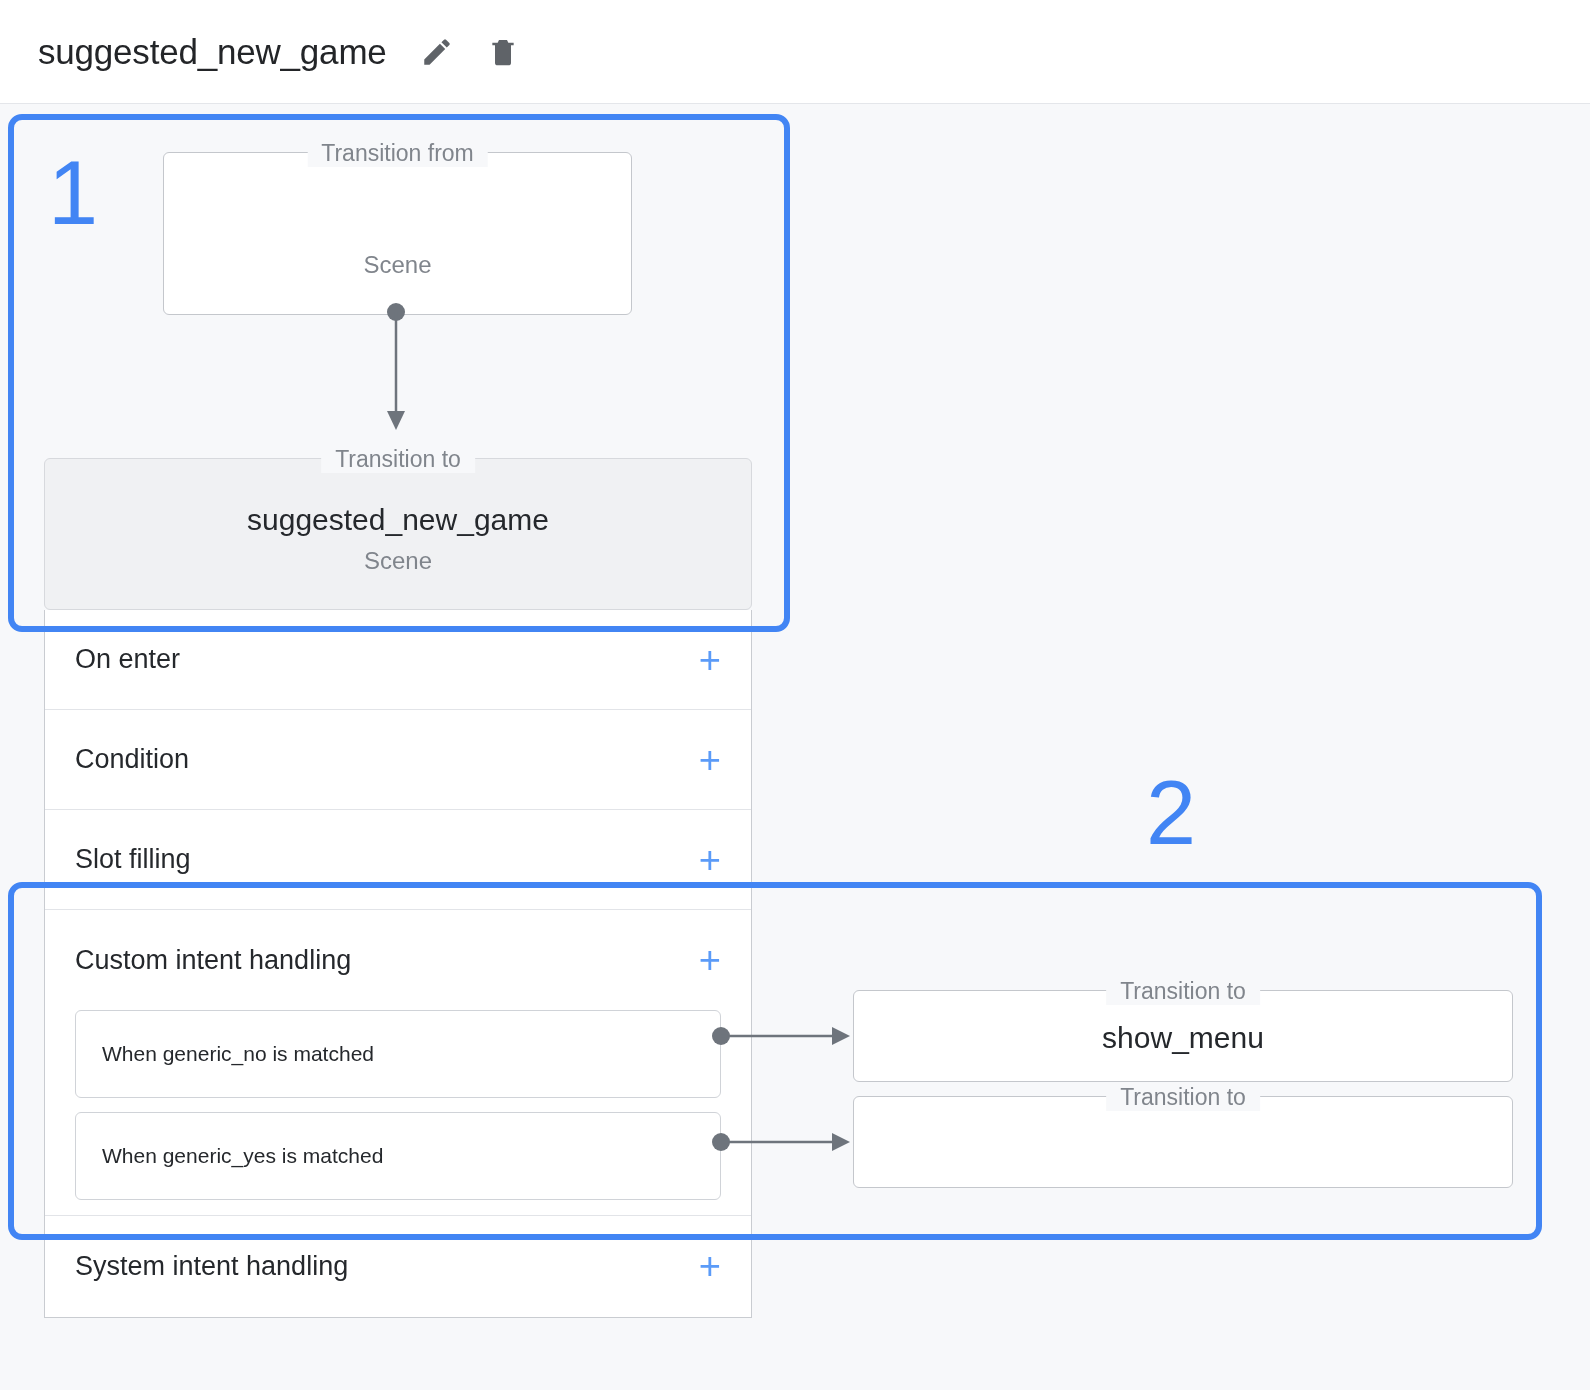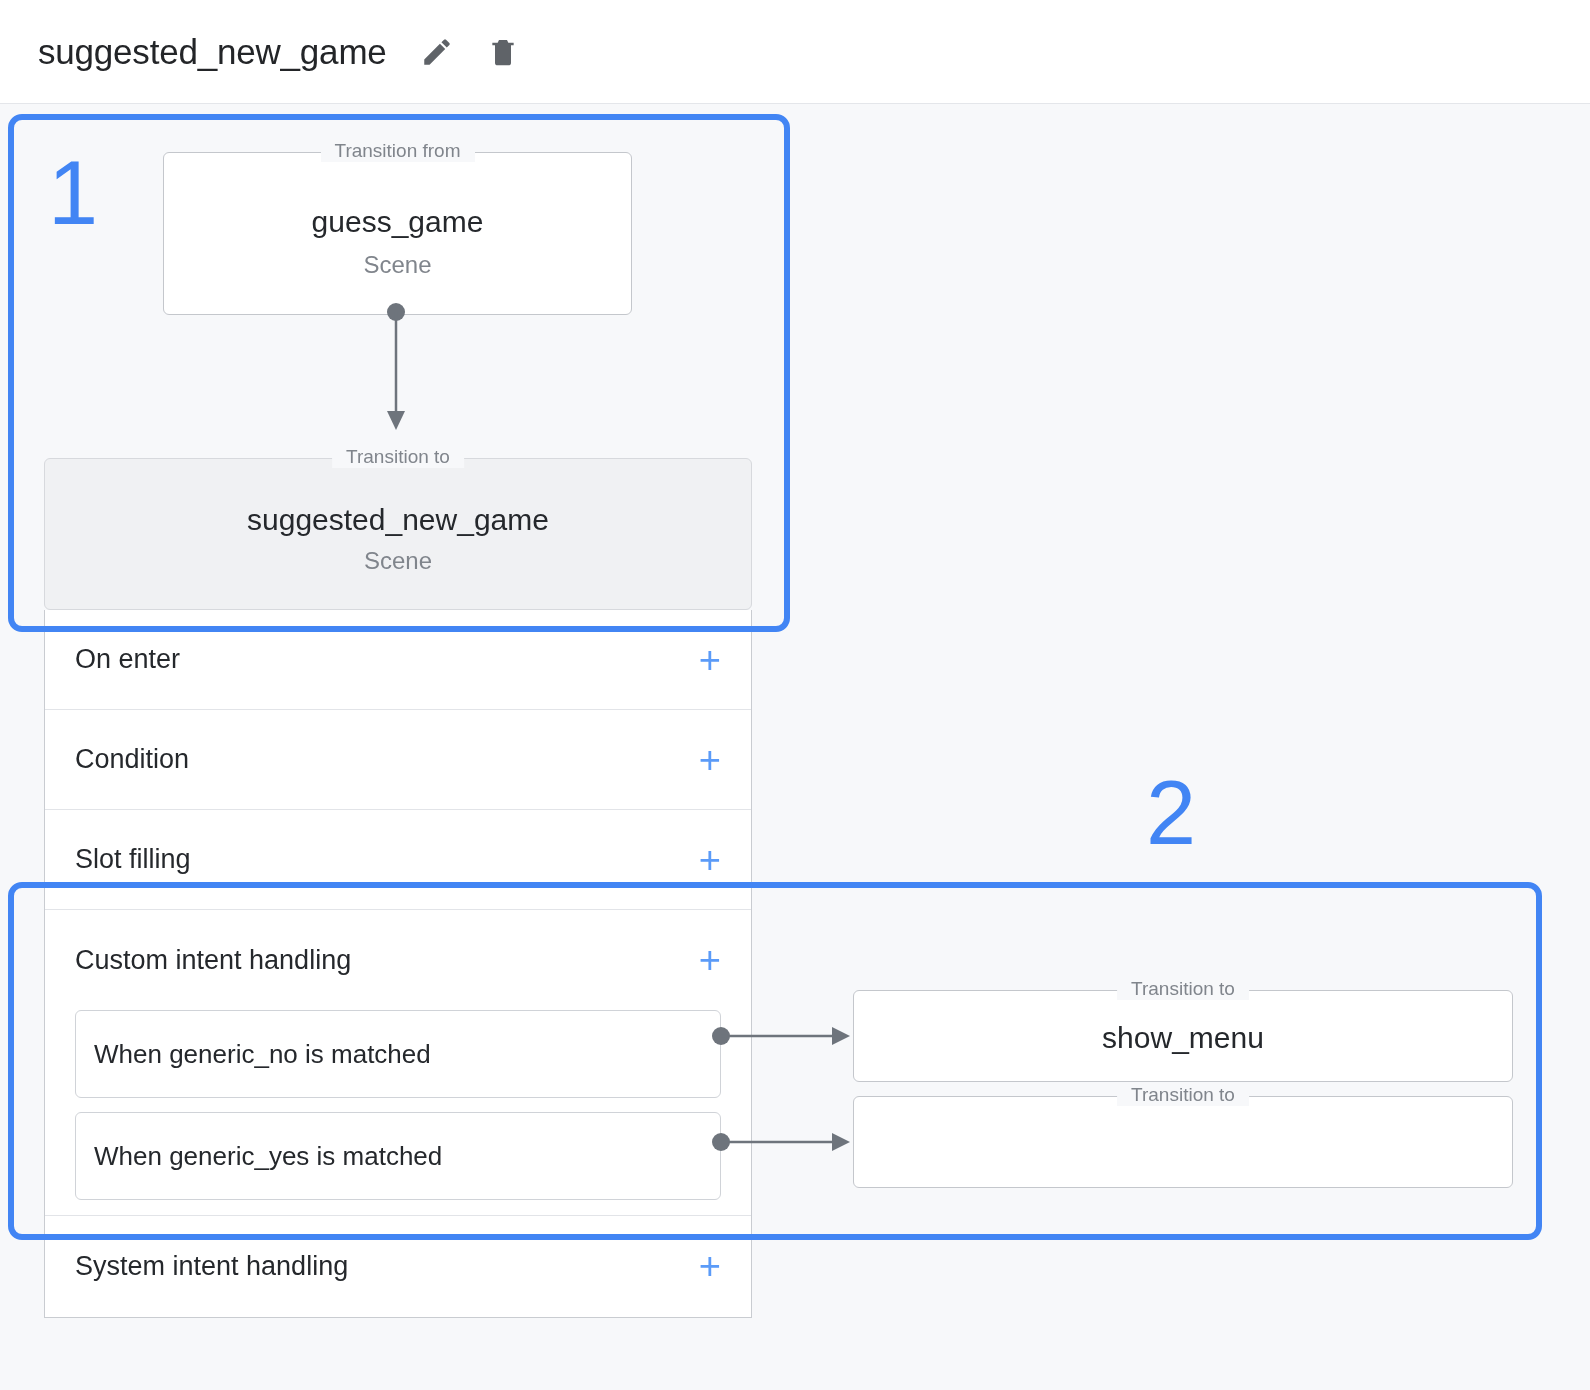--- a/index.html
+++ b/index.html
@@ -86,21 +86,21 @@
     background: #ffffff;
   }
   .fs.grey { background: #f0f1f3; border-color: #d7d9dd; }
   .fs-legend {
     position: absolute;
     top: -13px;
     left: 50%;
     transform: translateX(-50%);
     background: #f7f8fa;
     padding: 0 14px;
-    font-size: 19px;
+    font-size: 23px;
     color: #80858c;
     white-space: nowrap;
   }
   .fs.onwhite > .fs-legend { background: #f7f8fa; }
   .fs-title {
     position: absolute; left: 0; right: 0;
     text-align: center;
     font-size: 30px;
     color: #25282c;
     white-space: nowrap;
@@ -163,22 +163,22 @@
     display: flex; align-items: center;
     padding: 0 30px;
   }
   .intent-item {
     margin: 0 30px 14px 30px;
     height: 88px;
     border: 1px solid #d0d3d8;
     border-radius: 6px;
     background: #fff;
     display: flex; align-items: center;
-    padding: 0 18px;
-    font-size: 26px;
+    padding: 0 26px;
+    font-size: 21px;
     color: #25282c;
     cursor: pointer;
   }
 
   
   #node-show-menu   { left: 853px; top: 990px;  width: 660px; height: 92px; }
   #node-routing     { left: 853px; top: 1096px; width: 660px; height: 92px; }
   #node-show-menu .fs-title { top: 30px; }
   #node-routing  .fs-title  { top: 30px; }
 
@@ -203,21 +203,20 @@
     <div class="icon-btn trash">
       <svg width="32" height="32" viewBox="0 0 24 24" aria-hidden="true">
         <path fill="#5f6368" d="M6 7h12v13a2 2 0 0 1-2 2H8a2 2 0 0 1-2-2V7zm3-4h6l1 2h4v2H4V5h4l1-2z"></path>
       </svg>
     </div>
 
   </div>
 
   <div class="fs onwhite" id="node-from">
     <div class="fs-legend">Transition from</div>
-    <div class="fs-title">guess_game</div>
     <div class="fs-sub">Scene</div>
   </div>
 
   <div class="conn-v plain" style="left:374px; top:298px; width:44px; height:140px;">
     <svg width="44" height="140" viewBox="0 0 44 140" aria-hidden="true">
       <circle cx="22" cy="14" r="9" fill="#6e747c"></circle>
       <line x1="22" y1="14" x2="22" y2="118" stroke="#6e747c" stroke-width="2.5"></line>
       <polygon points="22,132 13,113 31,113" fill="#6e747c"></polygon>
     </svg>
   </div>

